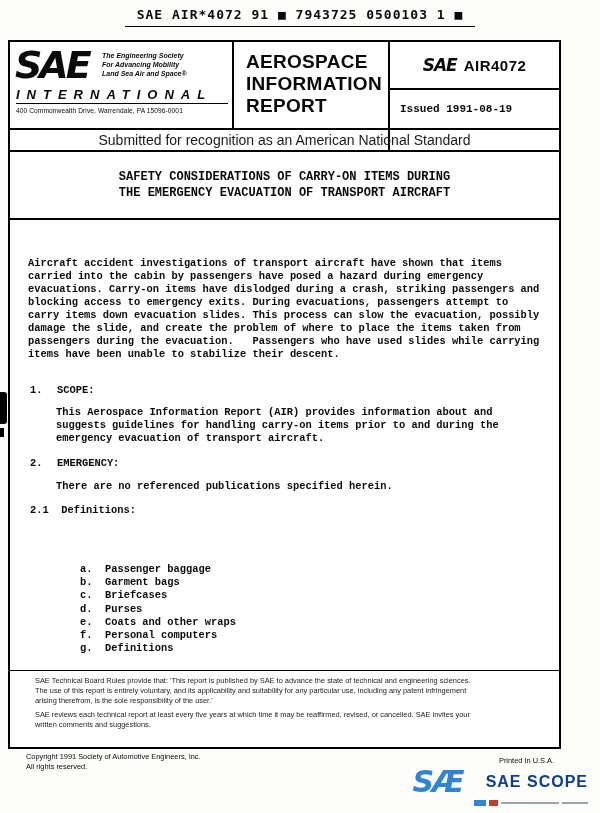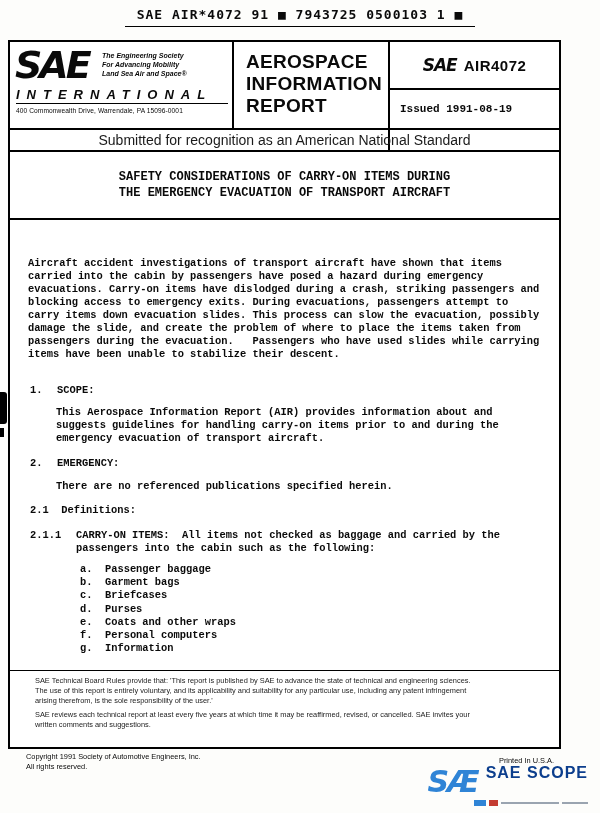--- a/index.html
+++ b/index.html
@@ -60,21 +60,21 @@
   
   .f-line{left:0;top:628px;width:549px;height:1px;}
   .fp1{position:absolute;left:25px;top:634px;font-size:7.4px;line-height:9.8px;color:#222;}
   .fp2{position:absolute;left:25px;top:668px;font-size:7.4px;line-height:9.8px;color:#222;}
 
   
   .copyright{position:absolute;left:10px;top:752px;font-size:7.4px;line-height:9.8px;margin-left:16px;}
   .printed{position:absolute;right:46px;top:756px;font-size:7.4px;text-align:right;}
 
   .norm{position:absolute;right:12px;top:764px;display:flex;flex-direction:column;align-items:flex-end;}
-  .norm-row{display:flex;align-items:flex-start;gap:8px;}
+  .norm-row{display:flex;align-items:center;gap:23px;}
   .norm-sae{font-family:"DejaVu Sans",sans-serif;font-style:italic;font-weight:800;font-size:30px;
     color:#2f84d6;letter-spacing:-2px;}
   .norm-name{font-weight:800;font-size:16px;color:#0c3e8d;letter-spacing:1px;}
   .norm-bars{display:flex;align-items:center;gap:3px;margin-top:1px;}
   .bar-b{width:12px;height:6px;background:#2f84d6;}
   .bar-r{width:9px;height:6px;background:#c43c31;}
   .bar-g1{width:58px;height:2px;background:#9aa4b0;}
   .bar-g2{width:26px;height:2px;background:#9aa4b0;}
 
   .art1{position:absolute;left:0;top:392px;width:7px;height:32px;background:#000;border-radius:0 3px 3px 0;}
@@ -144,34 +144,29 @@
 emergency evacuation of transport aircraft.</div>
 
     <div class="sec s2 mono">
       <span class="n1">2.</span>
       <span>EMERGENCY:</span>
     </div>
     <div class="s2b mono ws">There are no referenced publications specified herein.</div>
 
     <div class="s21 mono ws">2.1  Definitions:</div>
 
-    <div class="sec s211 mono">
-      <span class="n2">2.1.1</span>
-      <span class="txt ws">CARRY-ON ITEMS:  All items not checked as baggage and carried by the
-passengers into the cabin such as the following:</span>
-    </div>
 
     <div class="list mono">
       <div class="ws">a.  Passenger baggage</div>
       <div class="ws">b.  Garment bags</div>
       <div class="ws">c.  Briefcases</div>
       <div class="ws">d.  Purses</div>
       <div class="ws">e.  Coats and other wraps</div>
       <div class="ws">f.  Personal computers</div>
-      <div class="ws">g.  Information</div>
+      <div class="ws">g.  Definitions</div>
     </div>
 
     <div class="ln f-line"></div>
     <div class="fp1 sans ws">SAE Technical Board Rules provide that: 'This report is published by SAE to advance the state of technical and engineering sciences.
 The use of this report is entirely voluntary, and its applicability and suitability for any particular use, including any patent infringement
 arising therefrom, is the sole responsibility of the user.'</div>
     <div class="fp2 sans ws">SAE reviews each technical report at least every five years at which time it may be reaffirmed, revised, or cancelled. SAE invites your
 written comments and suggestions.</div>
   </div>
 

